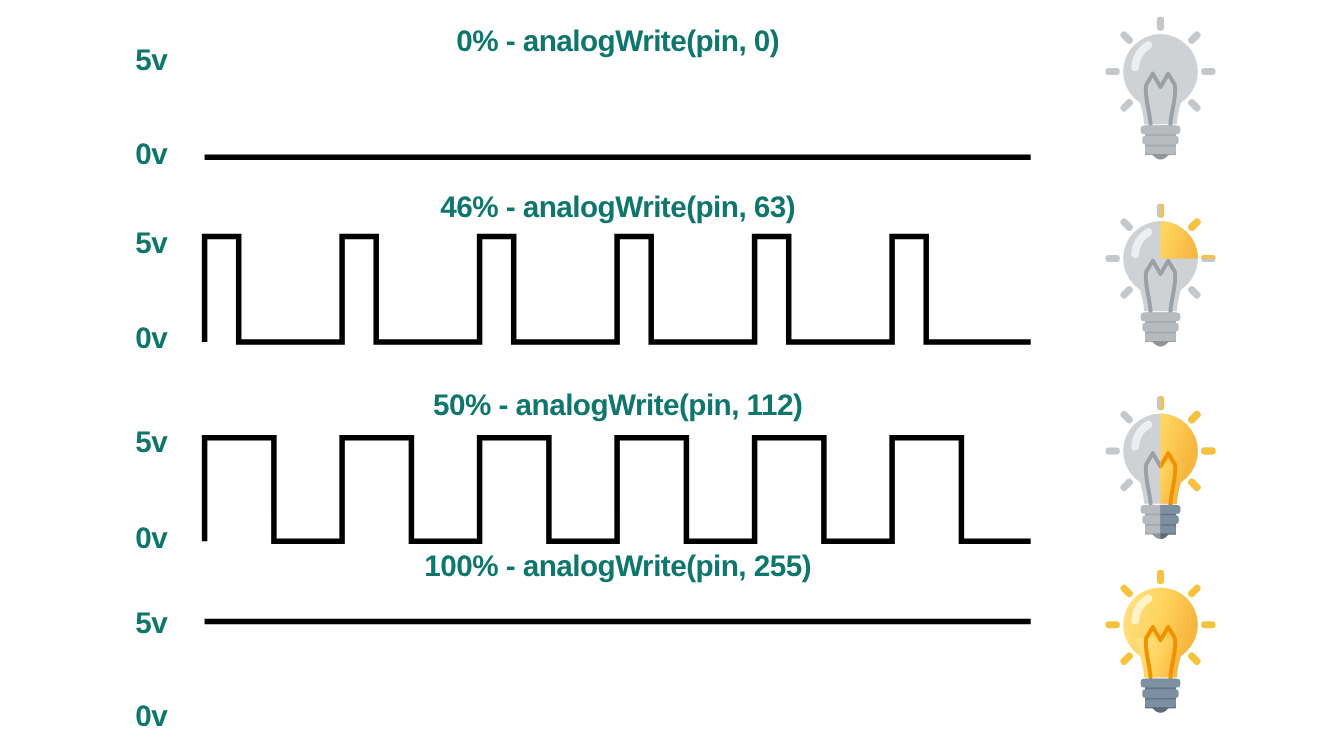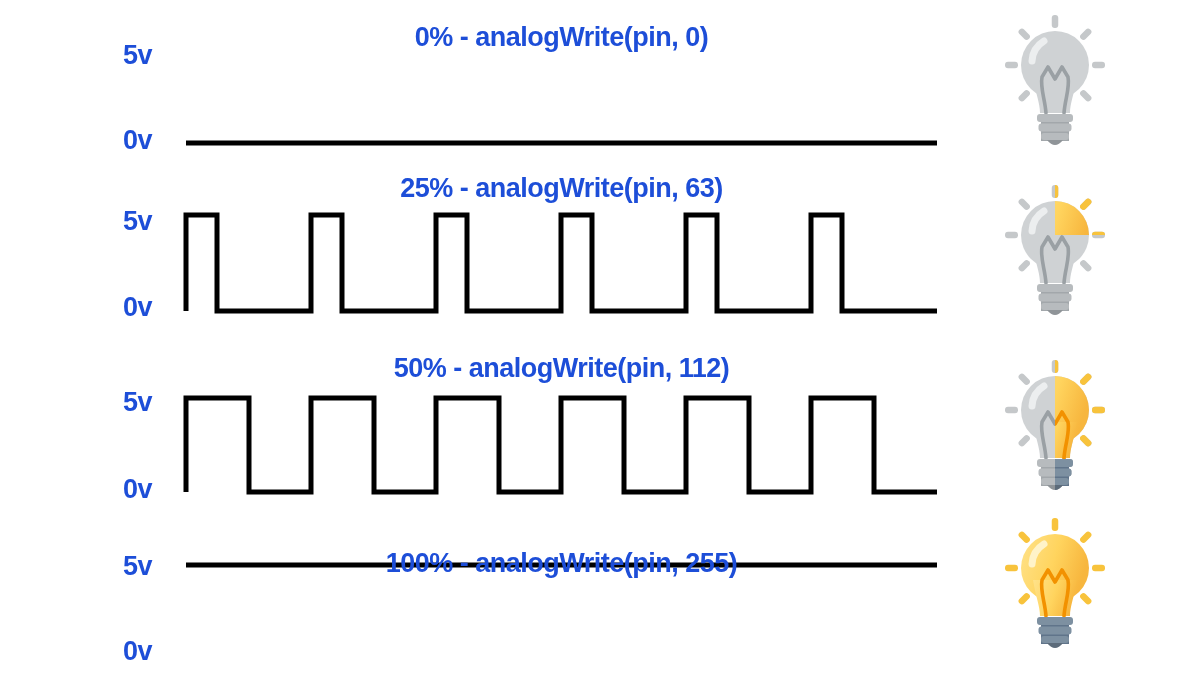--- a/index.html
+++ b/index.html
@@ -1,32 +1,32 @@
 <!DOCTYPE html>
 <html><head>
 <meta charset="utf-8">
 <style>
   html,body{margin:0;padding:0;background:#ffffff;}
   #canvas{
     position:relative;width:1200px;height:675px;background:#ffffff;overflow:hidden;
-    font-family:"Liberation Sans","DejaVu Sans",sans-serif;color:#1d4ed8;
+    font-family:"Liberation Sans","DejaVu Sans",sans-serif;color:#0f766e;
   }
   .title{
     position:absolute;left:186px;width:751px;text-align:center;
     font-size:27px;font-weight:700;letter-spacing:-0.5px;white-space:nowrap;
   }
   .vlabel{
     position:absolute;left:104px;width:48px;text-align:right;
     font-size:27px;font-weight:700;letter-spacing:-0.5px;
   }
   
   .r0 .title{top:22px}  .r0 .high{top:40px}  .r0 .low{top:125px}
   .r1 .title{top:173px} .r1 .high{top:206px} .r1 .low{top:292px}
   .r2 .title{top:353px} .r2 .high{top:387px} .r2 .low{top:474px}
-  .r3 .title{top:548px} .r3 .high{top:551px} .r3 .low{top:636px}
+  .r3 .title{top:500px} .r3 .high{top:551px} .r3 .low{top:636px}
   #wave-layer{position:absolute;left:0;top:0;width:1200px;height:675px;}
   .bulb{position:absolute;left:997px;width:116px;height:140px;}
   .b0{top:15px}.b1{top:185px}.b2{top:360px}.b3{top:518px}
   .bulb svg{display:block;width:100%;height:100%;}
 </style>
 </head>
 <body>
 
 <div id="canvas">
 
@@ -37,21 +37,21 @@
     <path fill="none" d="M 186 565 L 937 565" stroke="#000000" stroke-width="5" stroke-linejoin="miter"></path>
   </svg>
 
   <div class="row r0">
     <div class="title">0% - analogWrite(pin, 0)</div>
     <div class="vlabel high">5v</div>
     <div class="vlabel low">0v</div>
   </div>
 
   <div class="row r1">
-    <div class="title">25% - analogWrite(pin, 63)</div>
+    <div class="title">46% - analogWrite(pin, 63)</div>
     <div class="vlabel high">5v</div>
     <div class="vlabel low">0v</div>
   </div>
 
   <div class="row r2">
     <div class="title">50% - analogWrite(pin, 112)</div>
     <div class="vlabel high">5v</div>
     <div class="vlabel low">0v</div>
   </div>
 

